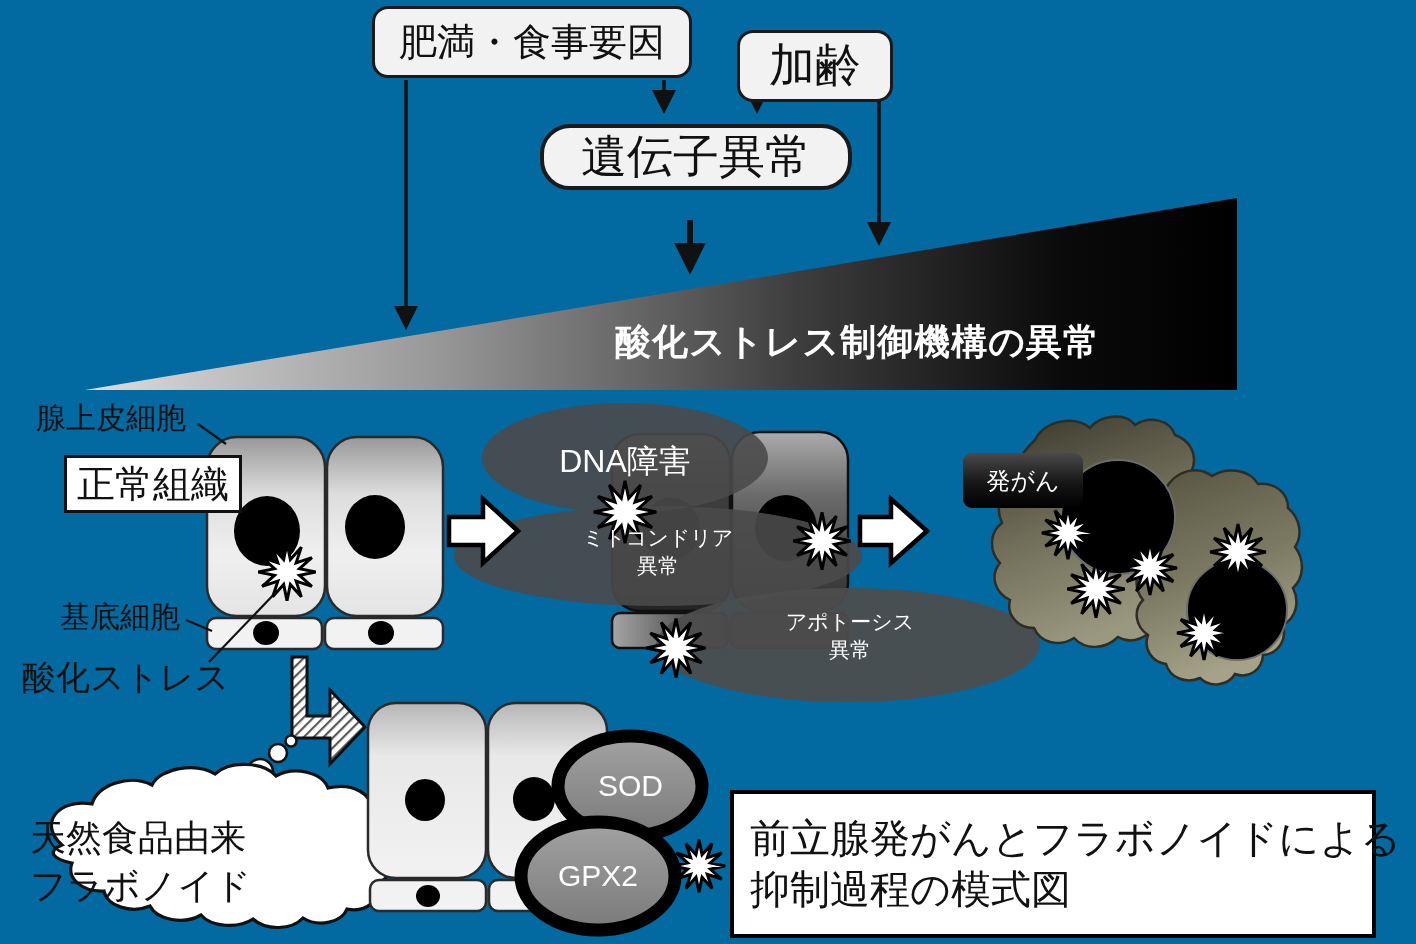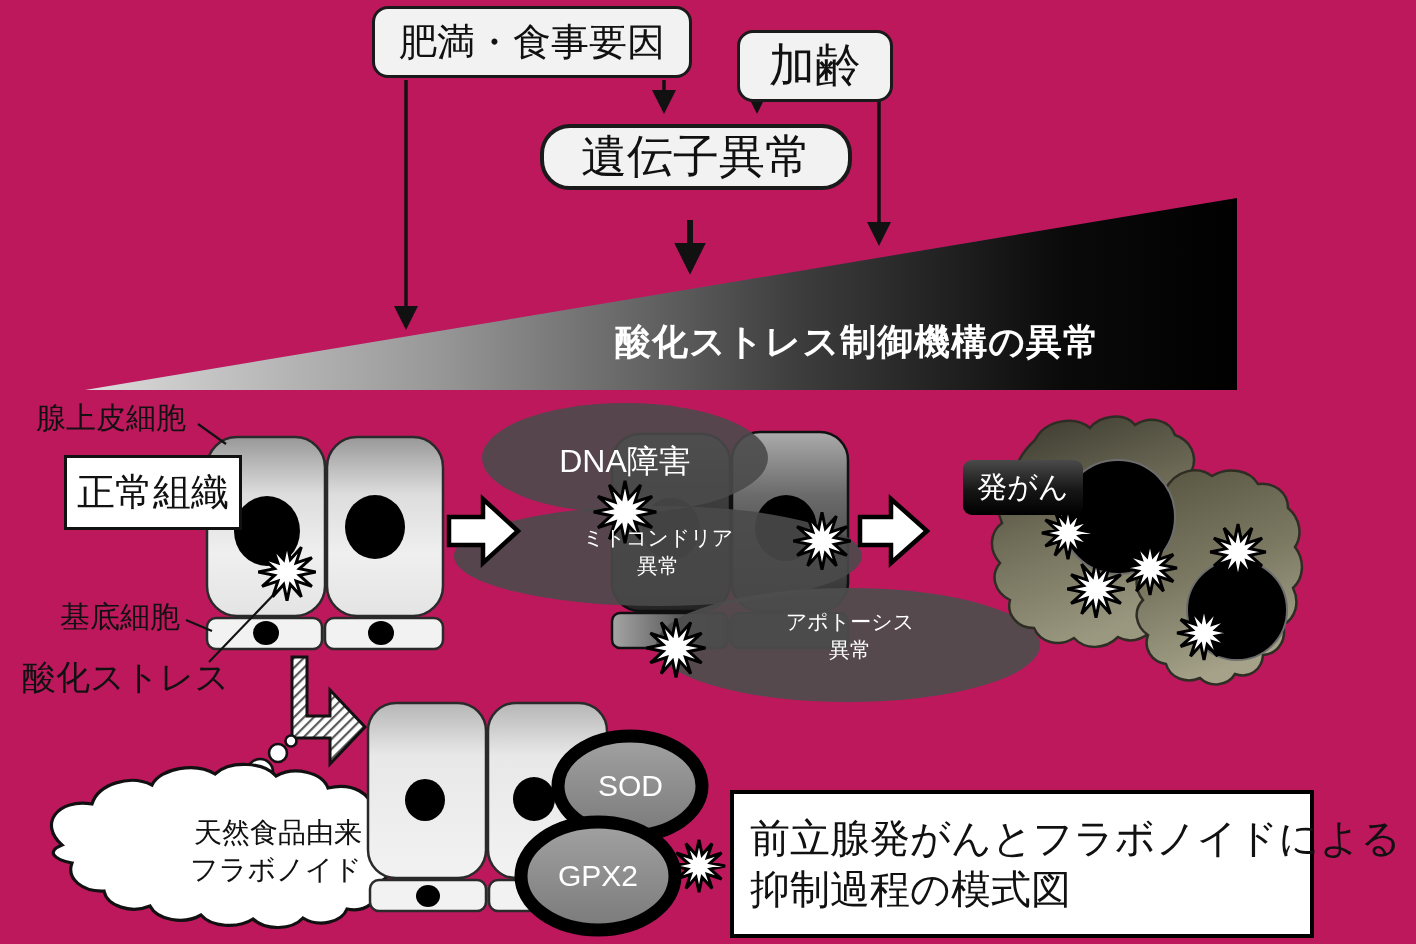--- a/index.html
+++ b/index.html
@@ -1,17 +1,17 @@
 <!DOCTYPE html>
 <html><head>
 <meta charset="utf-8">
 <style>
   html,body{margin:0;padding:0;background:#ffffff;}
   #canvas{
-    position:relative;width:1416px;height:944px;background:#be185d;overflow:hidden;
+    position:relative;width:1416px;height:944px;background:#0369a1;overflow:hidden;
     font-family:"Liberation Sans","DejaVu Sans",sans-serif;color:#111;
   }
   #shapes{position:absolute;left:0;top:0;width:1416px;height:944px;}
   .abs{position:absolute;}
   .flowbox{
     background:#f2f2f2;border:3px solid #1a1a1a;display:flex;align-items:center;justify-content:center;
     box-sizing:border-box;
   }
   .rounded14{border-radius:16px;}
   .rounded28{border-radius:30px;}
@@ -22,23 +22,23 @@
   .wedge-label{
     font-size:36px;font-weight:bold;color:#ffffff;text-align:center;letter-spacing:1px;white-space:nowrap;
   }
   .ellipse-label{color:#ffffff;text-align:center;font-size:21px;line-height:1.32;white-space:nowrap;}
   .normal-box{
     background:#ffffff;border:3px solid #111;display:flex;align-items:center;justify-content:center;
     font-size:38px;box-sizing:border-box;
   }
   .carcino{
     background:linear-gradient(180deg,#4a4a4a 0%,#161616 55%,#000 100%);
-    border-radius:9px;color:#fff;font-size:30px;display:flex;align-items:center;justify-content:center;margin-top:7px;
-  }
-  .cloud-text{font-size:28px;line-height:1.33;text-align:right;color:#111;white-space:nowrap;}
+    border-radius:9px;color:#fff;font-size:24px;display:flex;align-items:center;justify-content:center;
+  }
+  .cloud-text{font-size:36px;line-height:1.33;text-align:left;color:#111;white-space:nowrap;}
   .enzyme{color:#ffffff;font-size:30px;text-align:center;white-space:nowrap;}
   .caption-box{
     background:#ffffff;border:4px solid #000;box-sizing:border-box;
     display:flex;flex-direction:column;justify-content:center;align-items:flex-start;
     padding-left:16px;font-size:40px;line-height:1.28;white-space:nowrap;
   }
   .oxstress{font-size:34px;}
 </style>
 </head>
 <body>
@@ -223,21 +223,21 @@
   <div class="abs flowbox rounded14 t38" style="left:372px;top:6px;width:320px;height:72px;">肥満・食事要因</div>
 
   <div class="abs flowbox rounded14 t40" style="left:737px;top:6px;width:156px;height:72px;">加齢</div>
 
   <div class="abs flowbox rounded28 t46" style="left:540px;top:124px;width:312px;height:66px;border-width:4px;">遺伝子異常</div>
 
   <div class="abs wedge-label" style="left:585px;top:318px;width:545px;">酸化ストレス制御機構の異常</div>
 
   <div class="abs label-black" style="left:36px;top:398px;">腺上皮細胞</div>
 
-  <div class="abs normal-box" style="left:64px;top:455px;width:178px;height:75px;">正常組織</div>
+  <div class="abs normal-box" style="left:64px;top:455px;width:178px;height:58px;">正常組織</div>
 
   <div class="abs label-black" style="left:60px;top:597px;">基底細胞</div>
 
   <div class="abs label-black oxstress" style="left:22px;top:655px;">酸化ストレス</div>
 
   <div class="abs ellipse-label" style="left:482px;top:440px;width:286px;font-size:32px;">DNA障害</div>
 
   <div class="abs ellipse-label" style="left:458px;top:524px;width:400px;">
     <div>ミトコンドリア</div>
     <div>異常</div>
@@ -252,18 +252,18 @@
 
   <div class="abs cloud-text" style="left:30px;top:814px;width:332px;">
     <div>天然食品由来</div>
     <div>フラボノイド</div>
   </div>
 
   <div class="abs enzyme" style="left:558px;top:769px;width:145px;">SOD</div>
 
   <div class="abs enzyme" style="left:520px;top:859px;width:156px;">GPX2</div>
 
-  <div class="abs caption-box" style="left:730px;top:790px;width:584px;height:148px;">
+  <div class="abs caption-box" style="left:730px;top:790px;width:646px;height:148px;">
     <div>前立腺発がんとフラボノイドによる</div>
     <div>抑制過程の模式図</div>
   </div>
 
 </div>
 
 </body></html>

